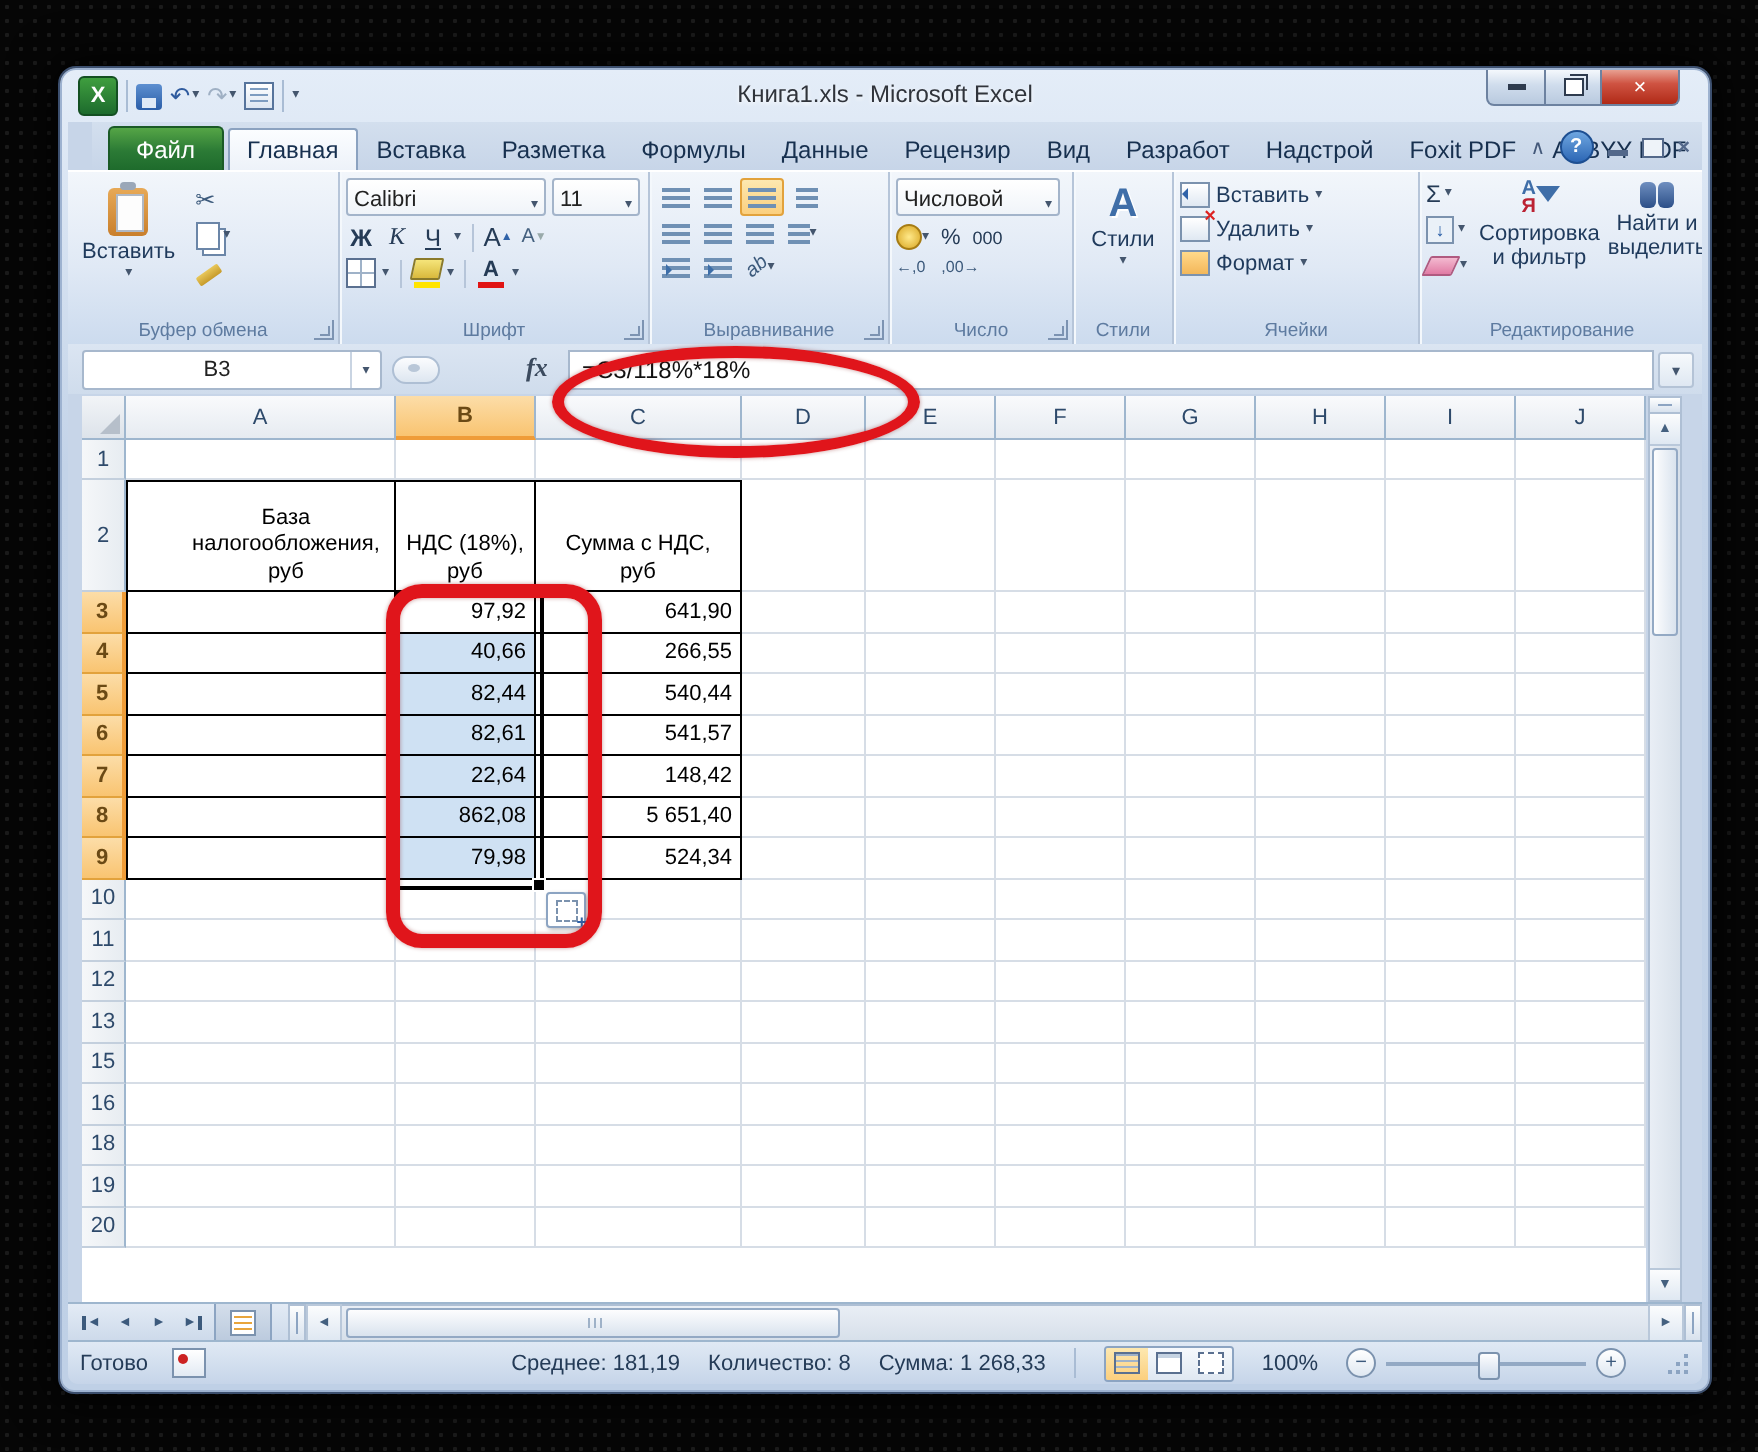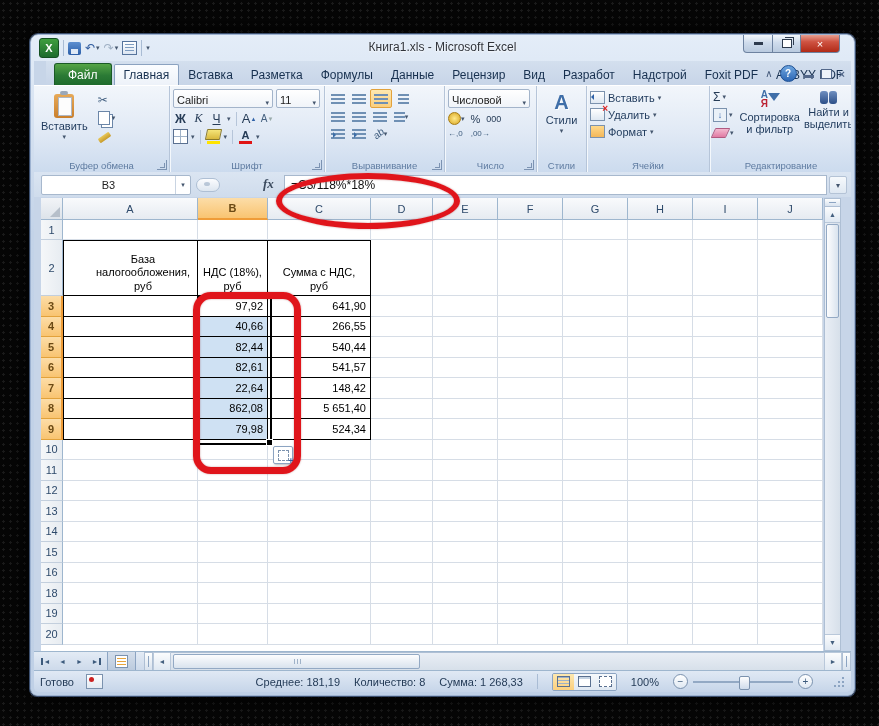--- a/index.html
+++ b/index.html
@@ -672,33 +672,20 @@
             <div class="cell" style="width: 103px;"></div>
             <div class="cell" style="width: 62px;"></div>
             <div class="cell" style="width: 65px;"></div>
             <div class="cell" style="width: 65px;"></div>
             <div class="cell" style="width: 65px;"></div>
             <div class="cell" style="width: 65px;"></div>
             <div class="cell" style="width: 65px;"></div>
             <div class="cell" style="width: 65px;"></div>
           </div>
           <div class="grow" style="height: 20.5px;">
-            <div class="rn">14</div>
-            <div class="cell" style="width: 135px;"></div>
-            <div class="cell" style="width: 70px;"></div>
-            <div class="cell" style="width: 103px;"></div>
-            <div class="cell" style="width: 62px;"></div>
-            <div class="cell" style="width: 65px;"></div>
-            <div class="cell" style="width: 65px;"></div>
-            <div class="cell" style="width: 65px;"></div>
-            <div class="cell" style="width: 65px;"></div>
-            <div class="cell" style="width: 65px;"></div>
-            <div class="cell" style="width: 65px;"></div>
-          </div>
-          <div class="grow" style="height: 20.5px;">
             <div class="rn">15</div>
             <div class="cell" style="width: 135px;"></div>
             <div class="cell" style="width: 70px;"></div>
             <div class="cell" style="width: 103px;"></div>
             <div class="cell" style="width: 62px;"></div>
             <div class="cell" style="width: 65px;"></div>
             <div class="cell" style="width: 65px;"></div>
             <div class="cell" style="width: 65px;"></div>
             <div class="cell" style="width: 65px;"></div>
             <div class="cell" style="width: 65px;"></div>

